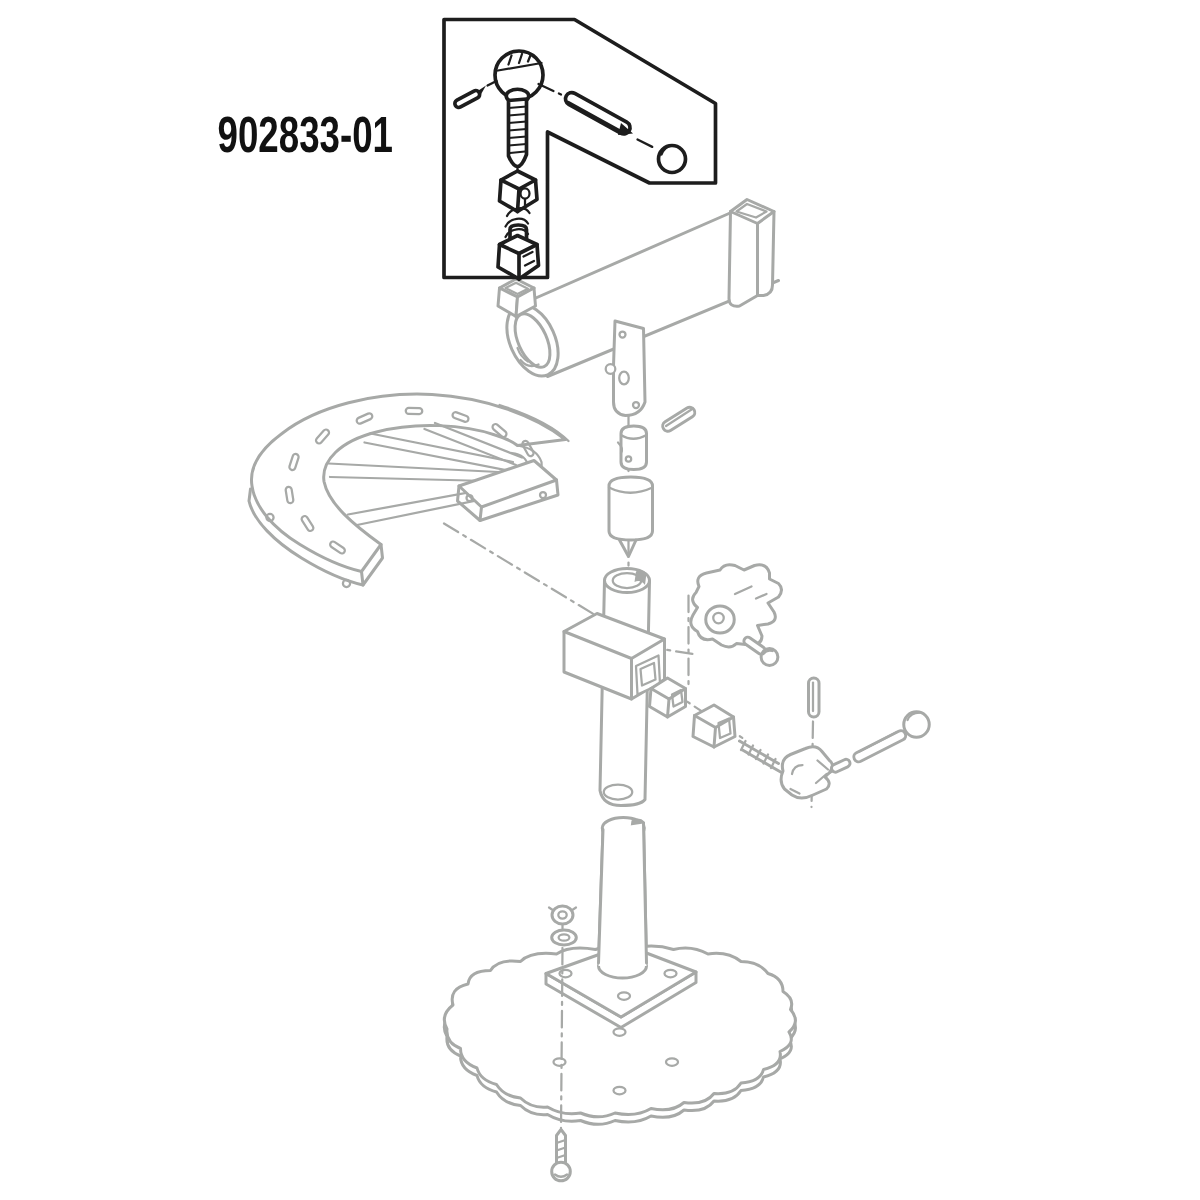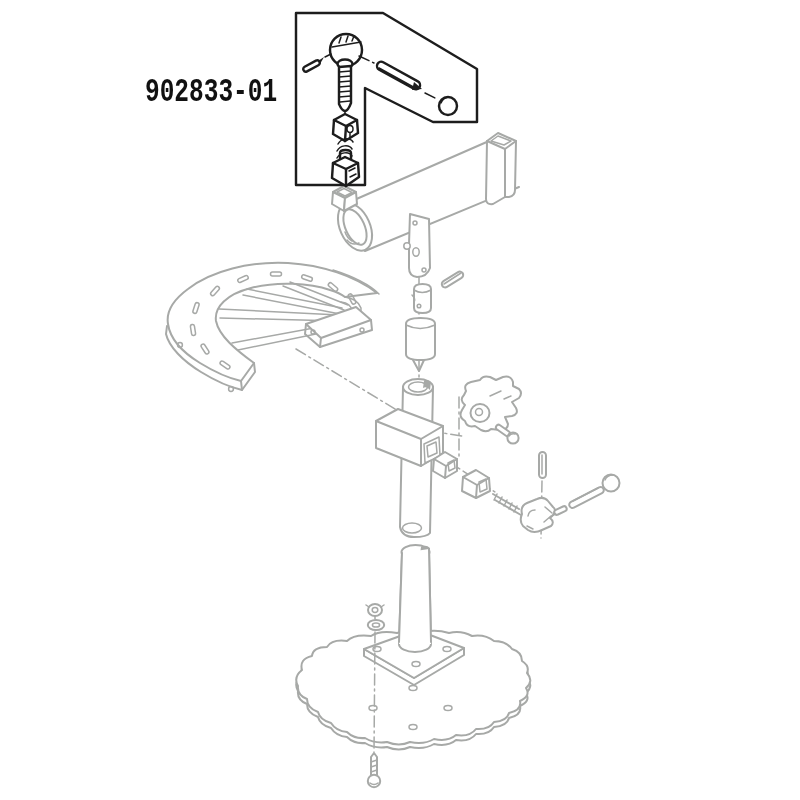--- a/index.html
+++ b/index.html
@@ -1,16 +1,16 @@
 <!DOCTYPE html>
 <html style="--bg: #ffffff; --g: #a7a9a7; --k: #1d1d1d; --lc: #111111;"><head>
 <meta charset="utf-8">
 <style>
   html,body{margin:0;padding:0;background:var(--bg,#fff);}
-  .wrap{width:800px;height:800px;position:relative;font-family:Liberation Mono, monospace;}
+  .wrap{width:800px;height:800px;position:relative;font-family:Liberation Sans, sans-serif;}
   svg{position:absolute;left:0;top:0;}
   .s{stroke:var(--g);fill:none;stroke-width:2;stroke-linecap:round;stroke-linejoin:round;}
   .sw{stroke:var(--g);fill:#fff;stroke-width:2;stroke-linecap:round;stroke-linejoin:round;}
   .fw{fill:#fff;stroke:none;}
   .sd{stroke:var(--k);fill:none;stroke-width:2.45;stroke-linecap:round;stroke-linejoin:round;}
   .swd{stroke:var(--k);fill:#fff;stroke-width:2.45;stroke-linecap:round;stroke-linejoin:round;}
   .fg{fill:var(--g);stroke:none;}
   .fk{fill:var(--k);stroke:none;}
   .t{stroke-width:1.5;}
   .da{stroke-dasharray:11 4 2 4;}

